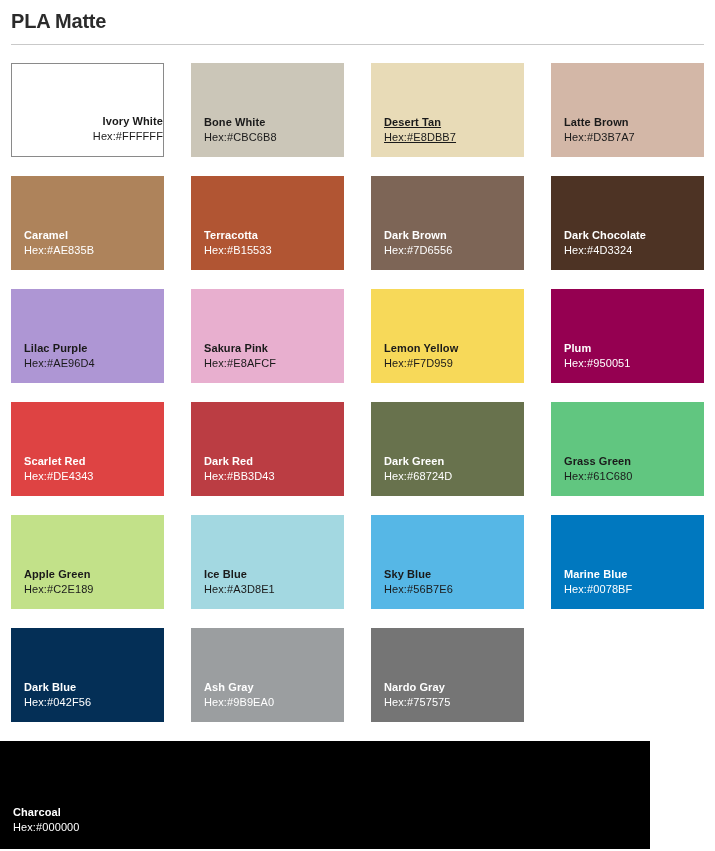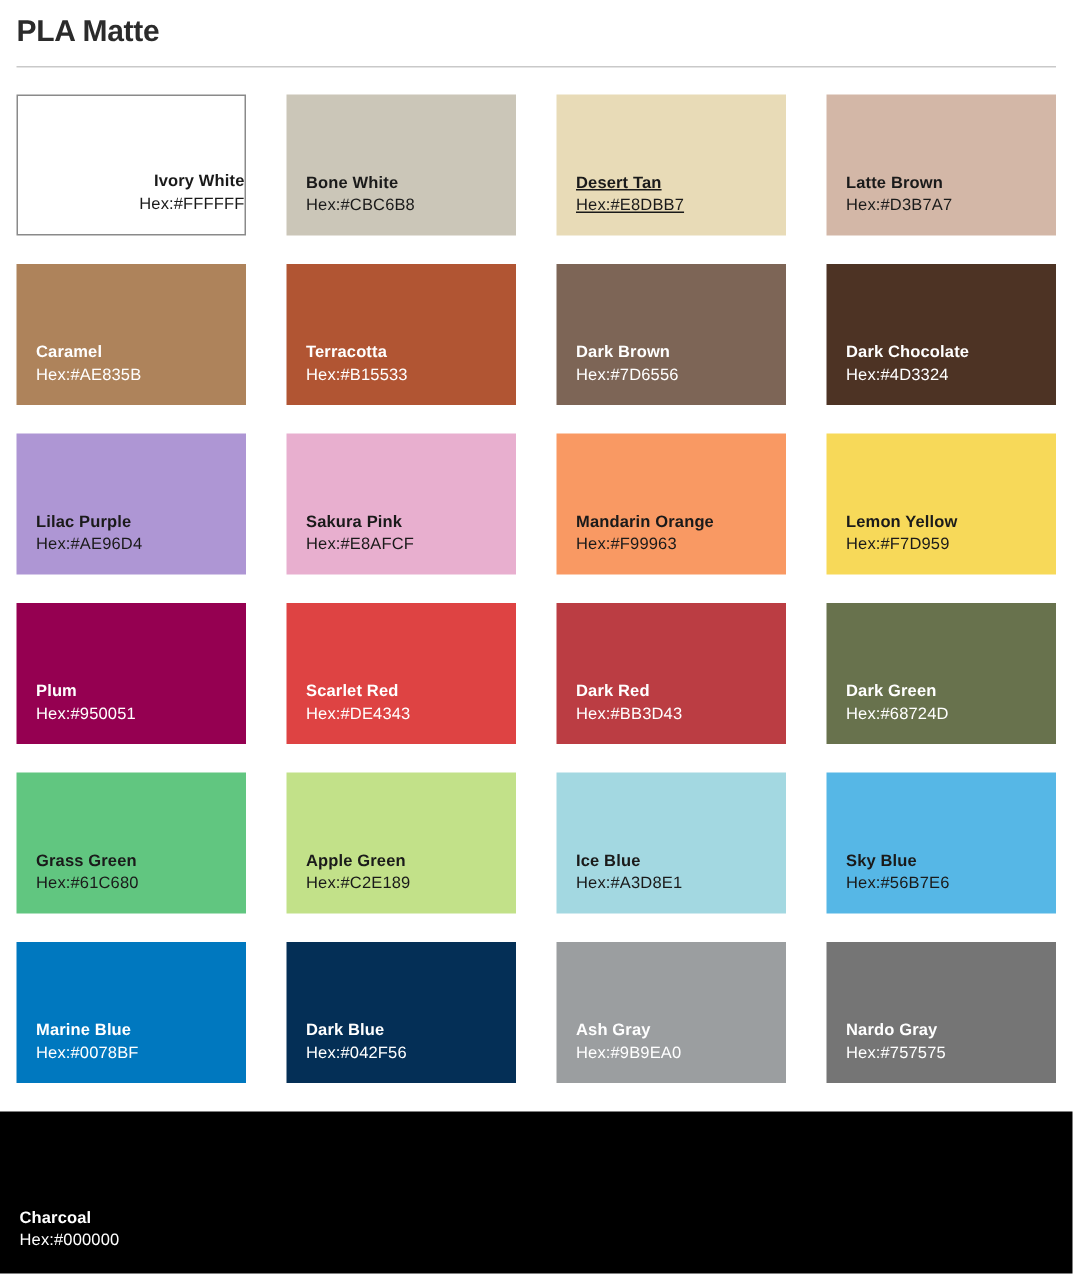--- a/index.html
+++ b/index.html
@@ -69,21 +69,21 @@
     font-size: 11px;
     font-weight: normal;
     line-height: 15px;
     letter-spacing: 0.1px;
   }
   .wide-row {
     margin-top: 19px;
     width: 715px;
   }
   .swatch-wide {
-    width: 715px;
+    width: 650px;
     height: 108px;
     box-sizing: border-box;
     display: flex;
     flex-direction: column;
     justify-content: flex-end;
     padding: 0 0 14px 13px;
   }
   .dark-text { color: #1a1a1a; }
   .light-text { color: #ffffff; }
 </style>
@@ -130,24 +130,20 @@
         <div class="swatch-name">Dark Chocolate</div>
         <div class="swatch-hex">Hex:#4D3324</div>
       </div>
       <div class="swatch dark-text" style="background-color: rgb(174, 150, 212);">
         <div class="swatch-name">Lilac Purple</div>
         <div class="swatch-hex">Hex:#AE96D4</div>
       </div>
       <div class="swatch dark-text" style="background-color: rgb(232, 175, 207);">
         <div class="swatch-name">Sakura Pink</div>
         <div class="swatch-hex">Hex:#E8AFCF</div>
-      </div>
-      <div class="swatch dark-text" style="background-color: rgb(249, 153, 99);">
-        <div class="swatch-name">Mandarin Orange</div>
-        <div class="swatch-hex">Hex:#F99963</div>
       </div>
       <div class="swatch dark-text" style="background-color: rgb(247, 217, 89);">
         <div class="swatch-name">Lemon Yellow</div>
         <div class="swatch-hex">Hex:#F7D959</div>
       </div>
       <div class="swatch light-text" style="background-color: rgb(149, 0, 81);">
         <div class="swatch-name">Plum</div>
         <div class="swatch-hex">Hex:#950051</div>
       </div>
       <div class="swatch light-text" style="background-color: rgb(222, 67, 67);">

